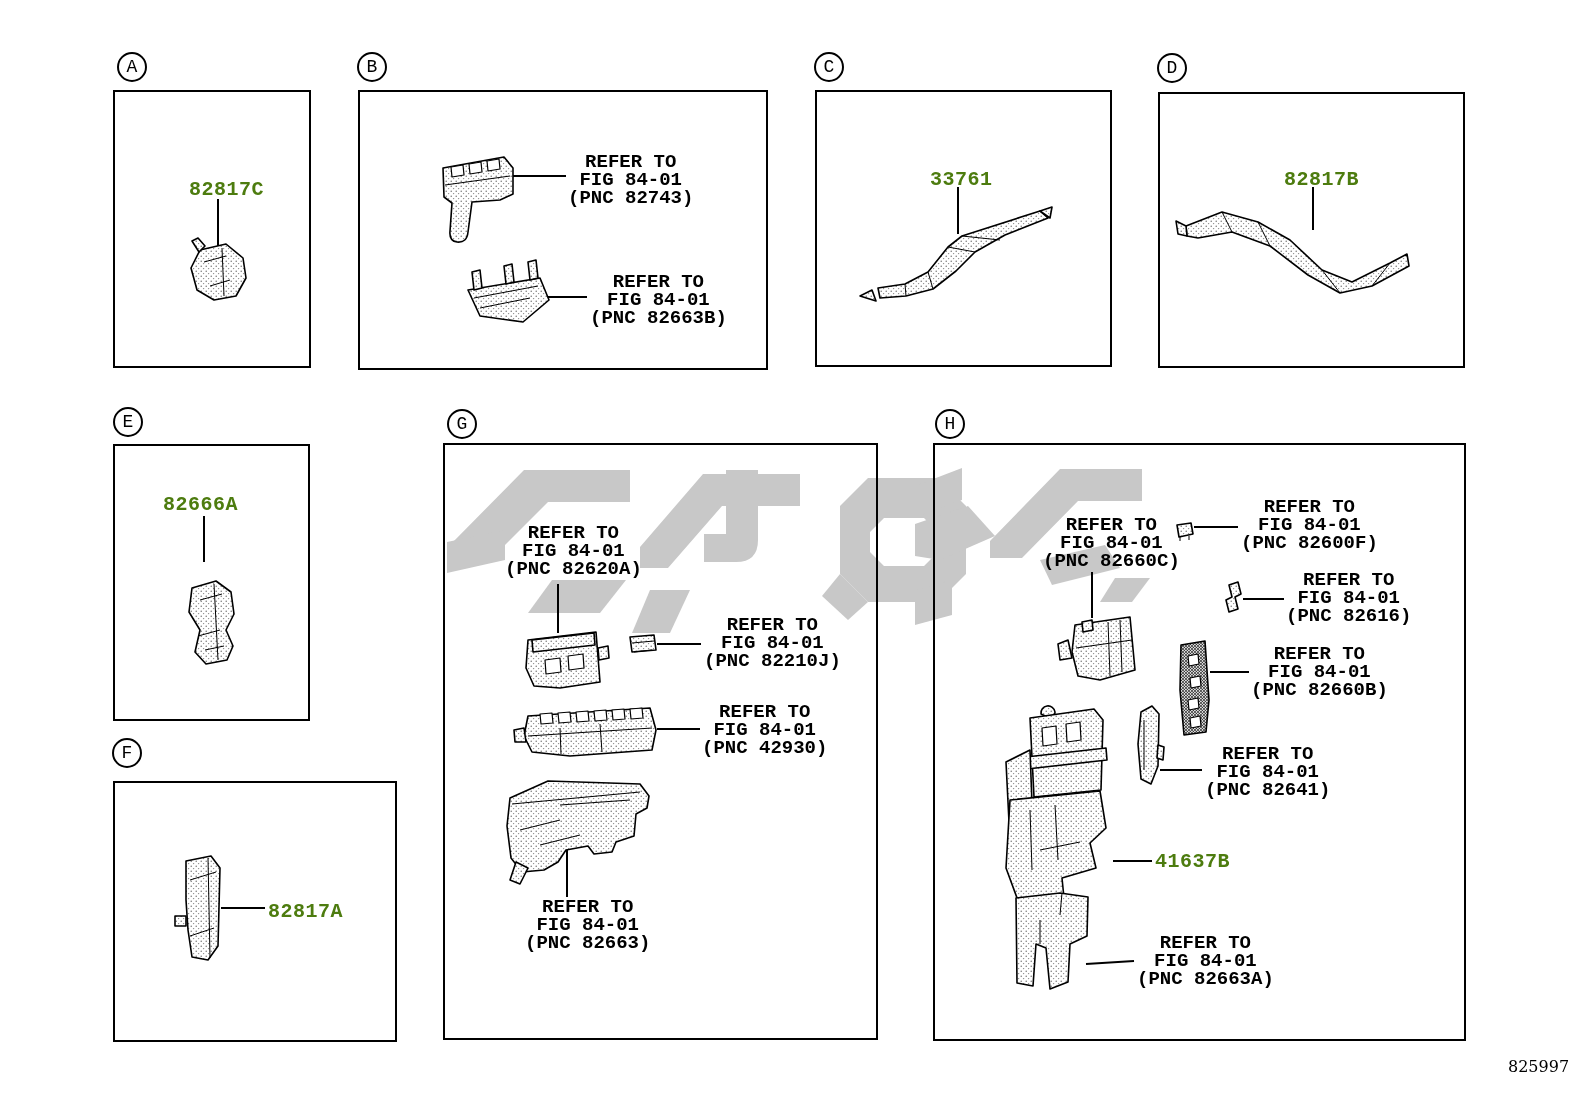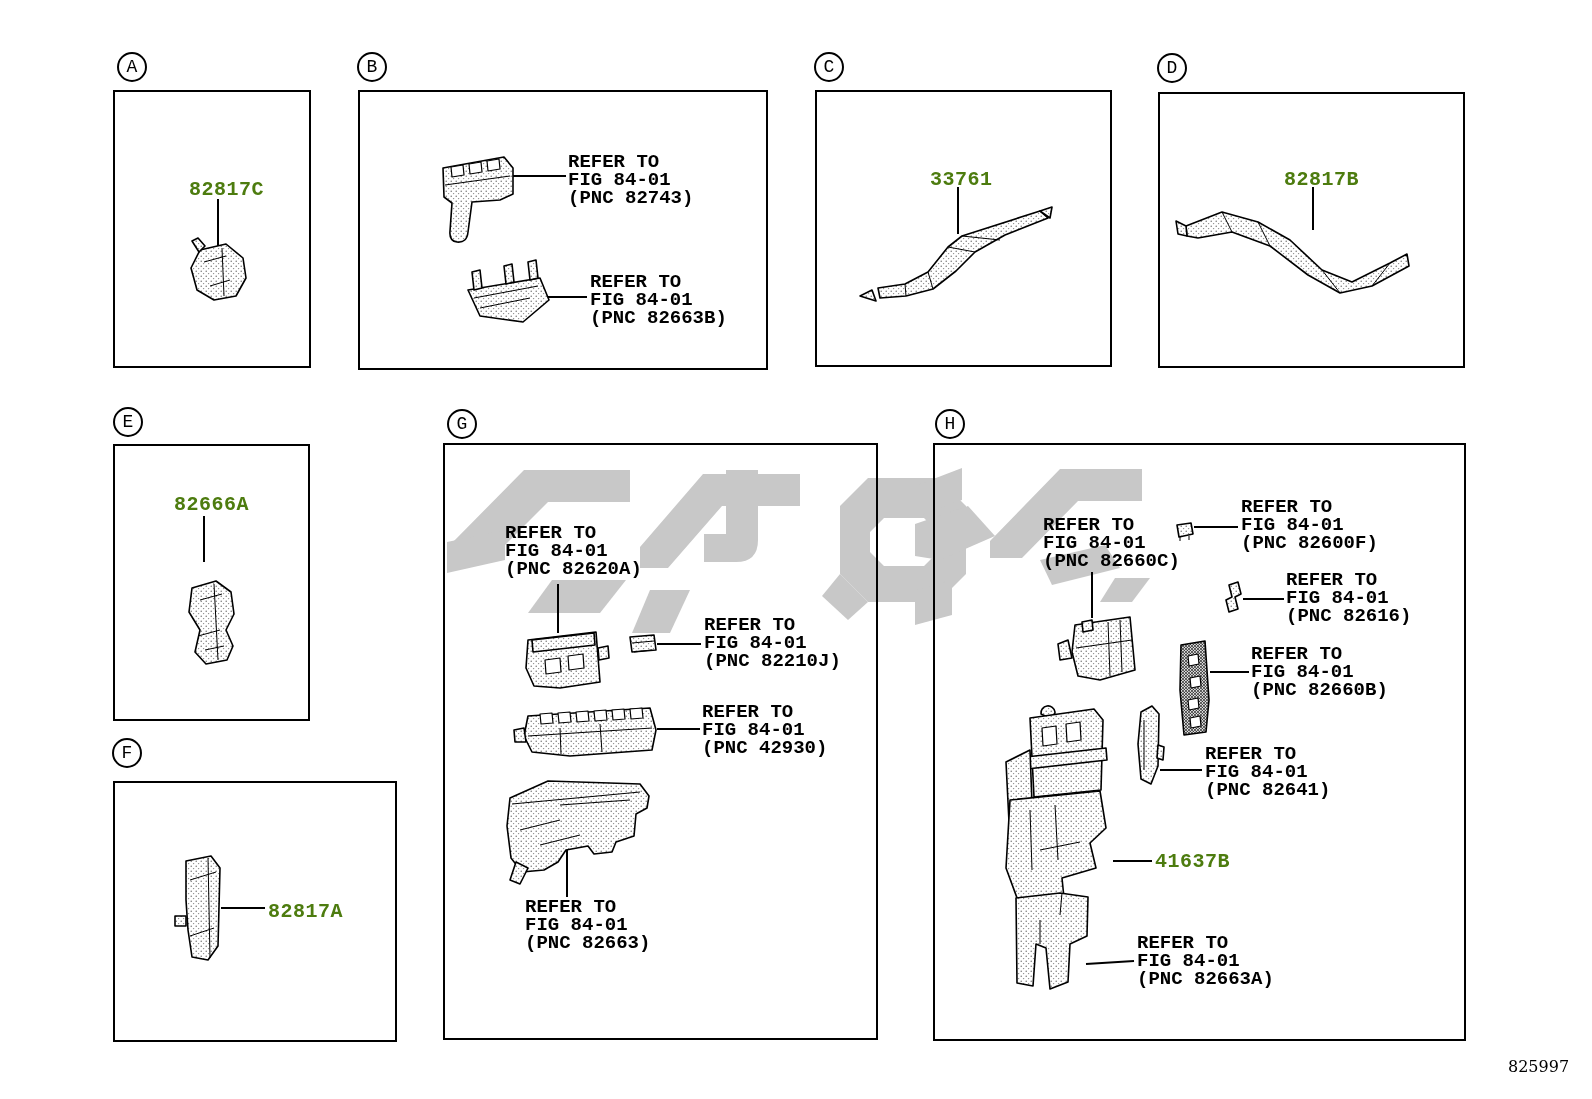--- a/index.html
+++ b/index.html
@@ -4,21 +4,21 @@
 <style>
   html,body{margin:0;padding:0;background:#fff;}
   #canvas{position:relative;width:1592px;height:1099px;background:#fff;overflow:hidden;
           font-family:"Liberation Mono",monospace;}
   .layer{position:absolute;inset:0;width:1592px;height:1099px;}
   .box{position:absolute;border:2px solid #000;box-sizing:border-box;background:transparent;}
   .marker{position:absolute;width:30px;height:30px;border:2px solid #000;border-radius:50%;
           box-sizing:border-box;display:flex;align-items:center;justify-content:center;
           font:400 18px "Liberation Mono",monospace;color:#000;background:transparent;}
   .pn{position:absolute;font:700 20px "Liberation Mono",monospace;color:#4d7c0f;white-space:nowrap;letter-spacing:.5px;}
-  .ref{position:absolute;font:700 19px "Liberation Mono",monospace;line-height:18px;color:#000;white-space:nowrap;}
+  .ref{position:absolute;font:700 19px "Liberation Mono",monospace;line-height:18px;color:#000;white-space:nowrap;text-align:center;}
   .figcode{position:absolute;font:400 16px "DejaVu Serif",serif;color:#000;}
   .wm{fill:var(--wm,#c8c8c8);stroke:none;}
   .part{fill:url(#stip);stroke:#000;stroke-width:1.6;stroke-linejoin:round;}
   .partdark{fill:url(#stipdark);stroke:#000;stroke-width:1.6;stroke-linejoin:round;}
   .cell{fill:#fff;stroke:#000;stroke-width:1.2;stroke-linejoin:round;}
   .detail{fill:none;stroke:#000;stroke-width:1;}
   .leader{fill:none;stroke:#000;stroke-width:2;}
 </style>
 </head>
 <body>
@@ -229,21 +229,21 @@
       <path class="part" d="M1010,800 L1100,791 L1106,828 L1090,843 L1096,868 L1062,878 L1064,898 L1020,906 L1006,868 Z"></path>
       <path class="detail" d="M1030,810 L1032,870 M1055,805 L1058,860 M1040,850 L1080,842"></path>
       <path class="part" d="M1016,898 L1060,893 L1088,897 L1087,936 L1070,944 L1068,982 L1050,989 L1046,948 L1036,944 L1033,986 L1017,983 Z"></path>
       <path class="detail" d="M1040,920 L1040,944 M1060,915 L1062,893"></path>
     </g>
   </svg>
 
   <div class="pn" style="left:189px;top:178px">82817C</div>
   <div class="pn" style="left:930px;top:168px">33761</div>
   <div class="pn" style="left:1284px;top:168px">82817B</div>
-  <div class="pn" style="left:174px;top:493px">82666A</div>
+  <div class="pn" style="left:163px;top:493px">82666A</div>
   <div class="pn" style="left:268px;top:900px">82817A</div>
   <div class="pn" style="left:1155px;top:850px">41637B</div>
 
   <div class="ref" style="left:568px;top:153px">
     <div>REFER TO</div>
     <div>FIG 84-01</div>
     <div>(PNC 82743)</div>
   </div>
   <div class="ref" style="left:590px;top:273px">
     <div>REFER TO</div>

